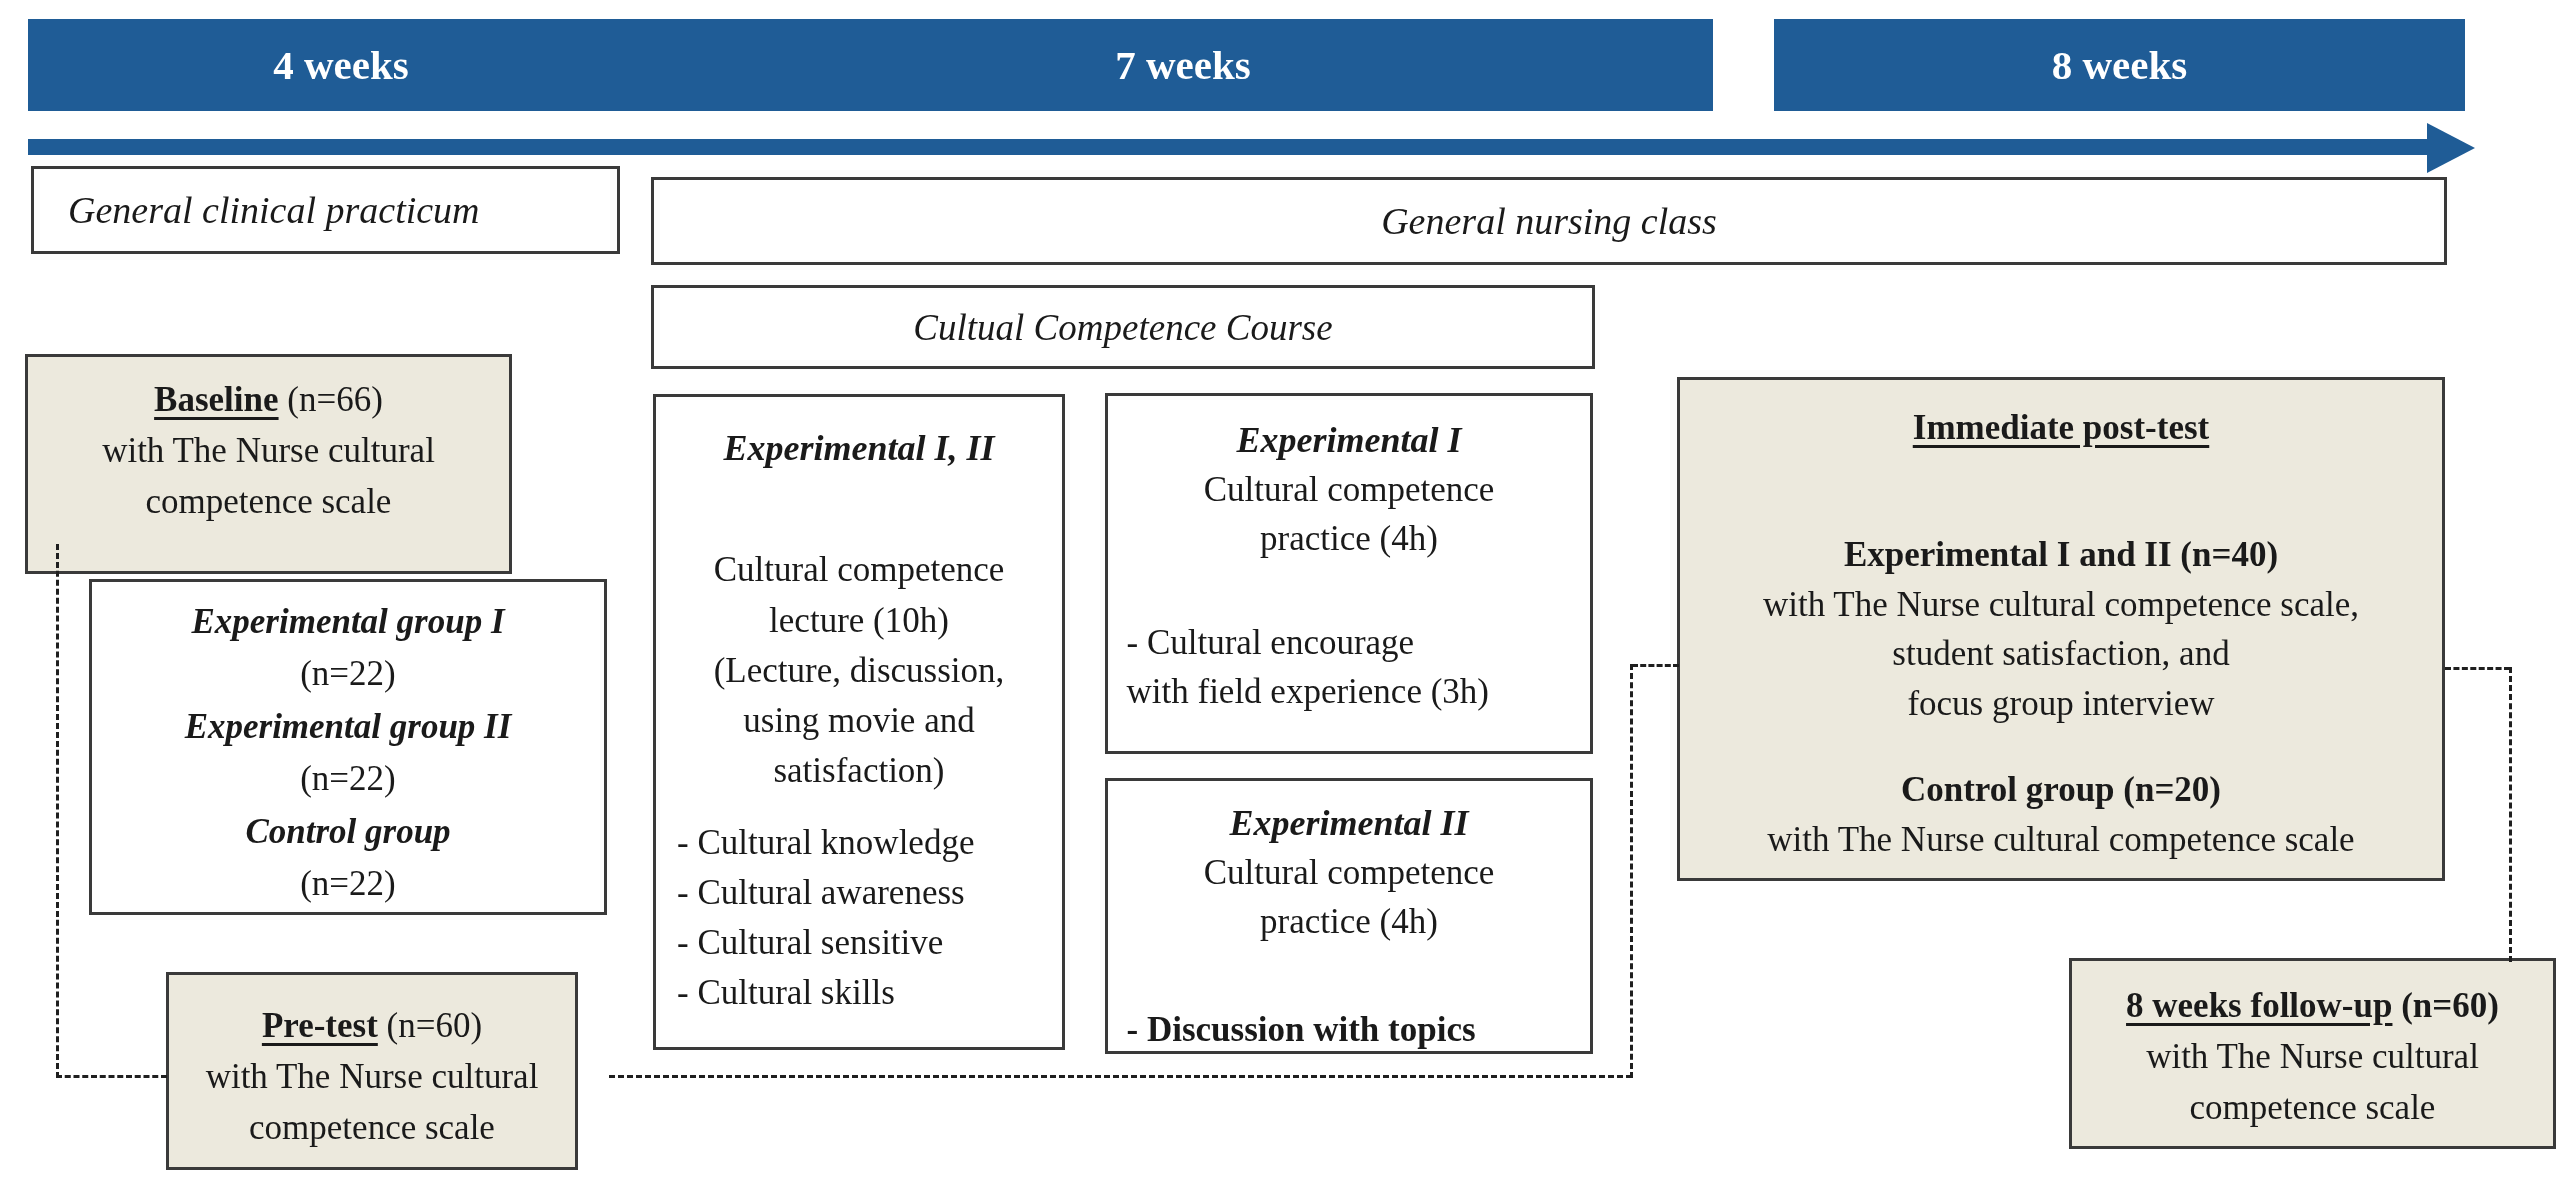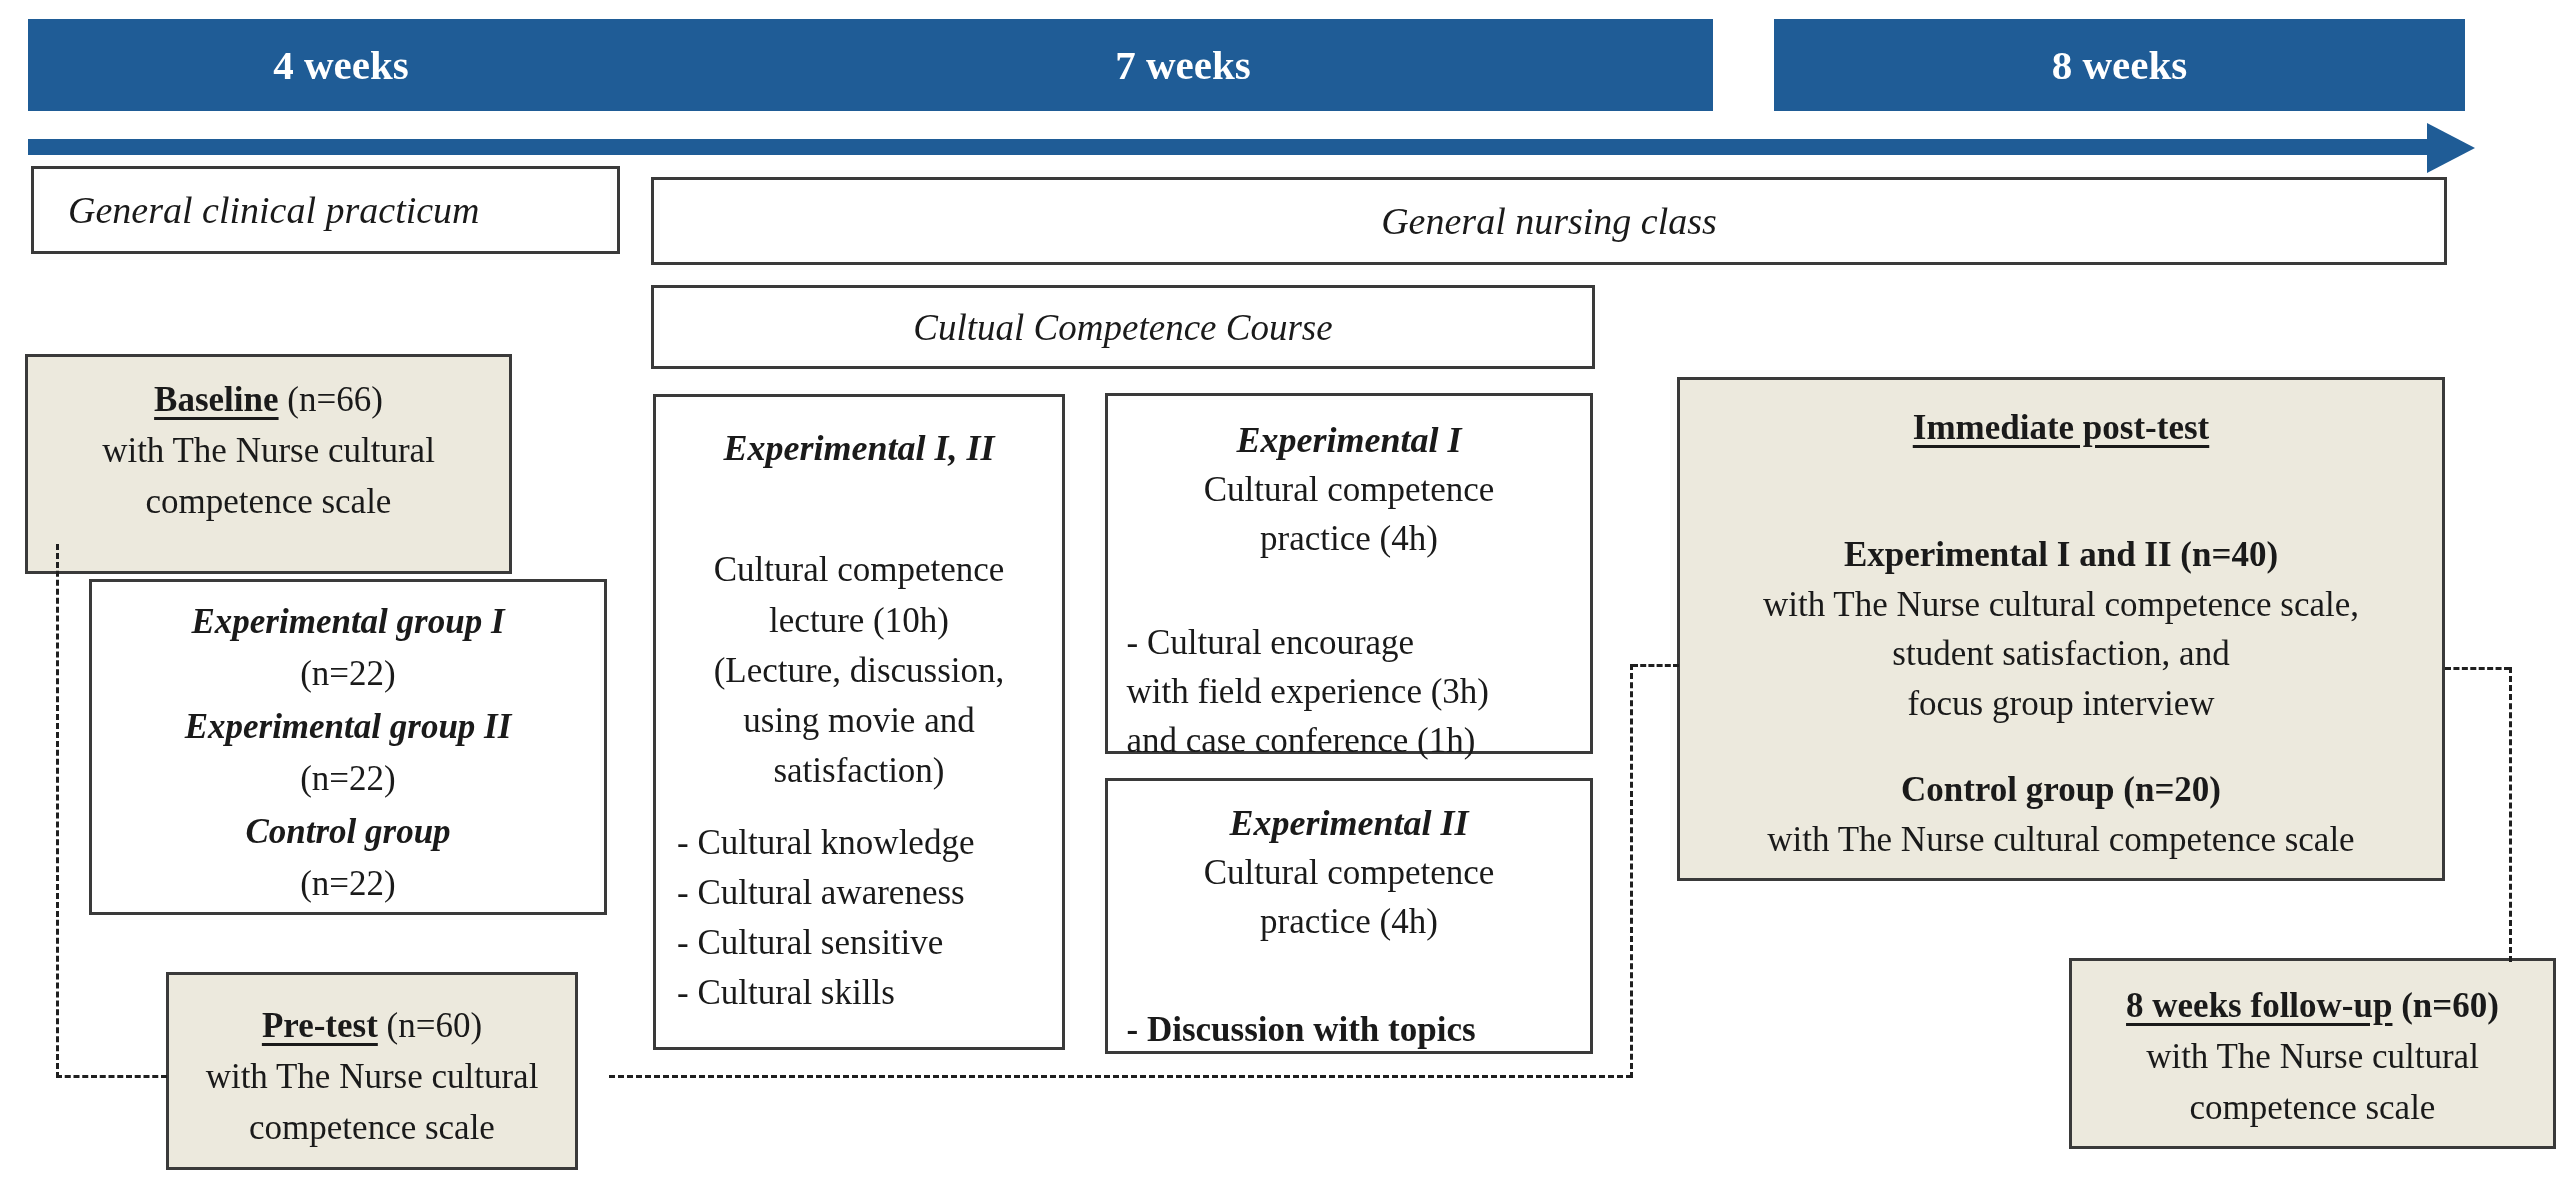--- a/index.html
+++ b/index.html
@@ -95,21 +95,20 @@
     <div>- Cultural sensitive</div>
     <div>- Cultural skills</div>
   </div>
 
   <div class="abs wbox fs56" style="left:1105px;top:393px;width:488px;height:361px;padding:18.5px 18.5px 0 18.5px;line-height:1.4;">
     <div class="bold italic ctr" style="font-size:36px;">Experimental I</div>
     <div class="ctr">Cultural competence</div>
     <div class="ctr">practice (4h)</div>
     <div style="margin-top:55px;">- Cultural encourage</div>
     <div>with field experience (3h)</div>
-    <div>and case conference (1h)</div>
   </div>
 
   <div class="abs wbox fs56" style="left:1105px;top:778px;width:488px;height:276px;padding:17px 18.5px 0 18.5px;line-height:1.4;">
     <div class="bold italic ctr" style="font-size:36px;">Experimental II</div>
     <div class="ctr">Cultural competence</div>
     <div class="ctr">practice (4h)</div>
     <div style="margin-top:59px;font-weight:bold;">- Discussion with topics</div>
   </div>
 
   <div class="abs bbox ctr fs56" style="left:1677px;top:377px;width:768px;height:504px;padding-top:23.4px;line-height:1.42;">

